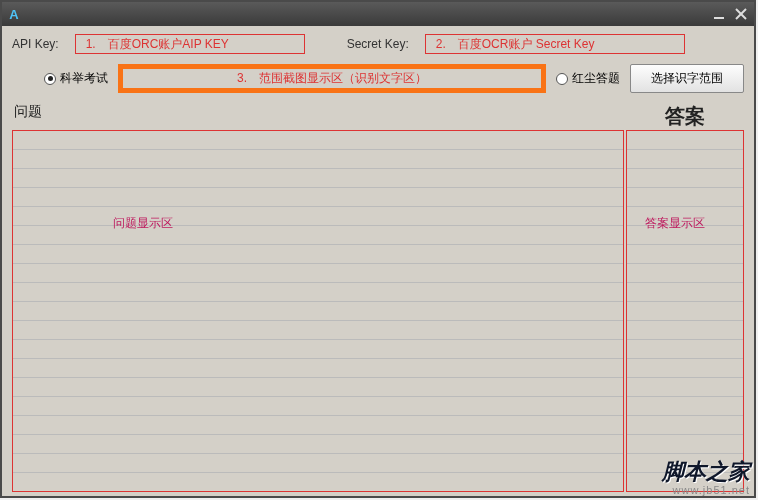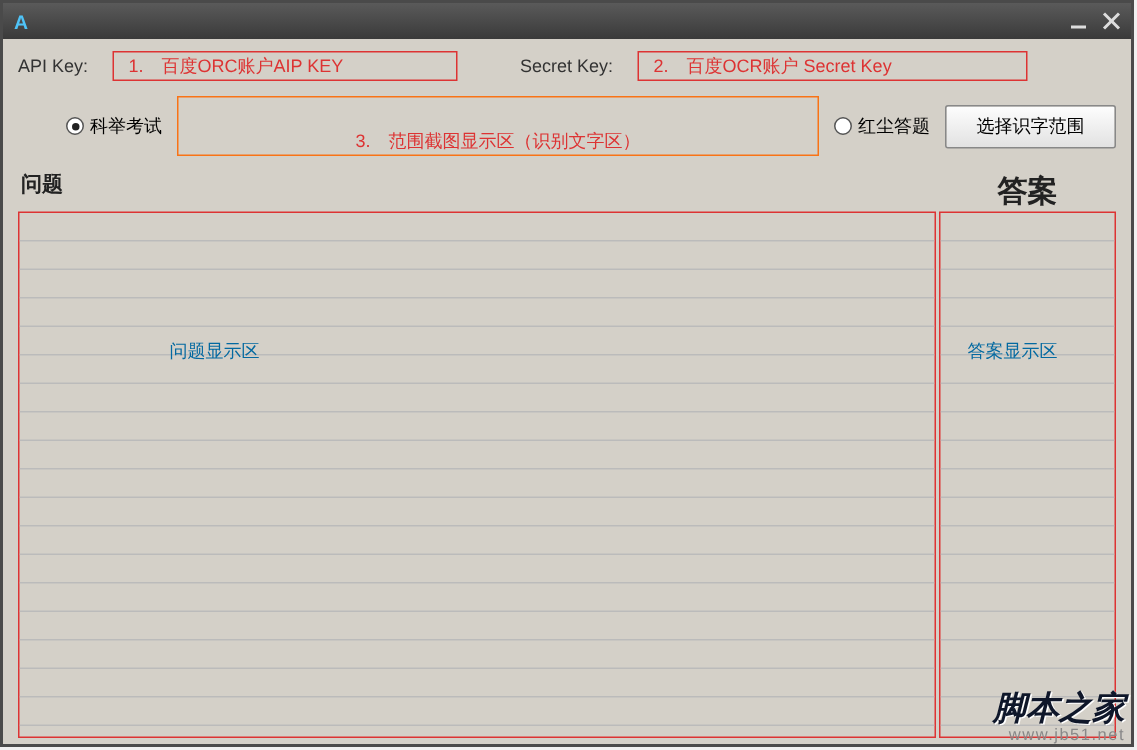--- a/index.html
+++ b/index.html
@@ -97,42 +97,42 @@
   display: flex; align-items: center; justify-content: center;
 }
 .radio.checked::after {
   content: "";
   width: 5px; height: 5px;
   background: #222;
   border-radius: 50%;
 }
 .zone-box {
   flex: 1;
-  border: 1px solid #f97316;
-  height: 40px;
-  display: flex;
-  align-items: flex-end;
+  border: 5px solid #f97316;
+  height: 29px;
+  display: flex;
+  align-items: center;
   justify-content: center;
   color: #d33;
 }
 .btn {
   background: linear-gradient(to bottom, #fdfdfd, #e2e2e2);
   border: 1px solid #888;
   border-radius: 2px;
   padding: 5px 20px;
   font-size: 12px;
   cursor: pointer;
   text-align: right;
 }
 
 .columns-header {
   display: flex;
   margin-top: 2px;
 }
-.col-q-header { flex: 0 0 614px; font-size: 14px; font-weight: bold; color: #222; padding-left: 2px;}
+.col-q-header { flex: 0 0 614px; font-size: 14px; font-weight: normal; color: #222; padding-left: 2px;}
 .col-a-header { flex: 1; font-size: 20px; font-weight: bold; color: #222; text-align: center;}
 
 .columns {
   flex: 1;
   display: flex;
   gap: 2px;
   min-height: 0;
 }
 .col {
   border: 1px solid #d33;
@@ -144,21 +144,21 @@
 .lines {
   position: absolute;
   inset: 0;
 }
 .line {
   height: 19px;
   border-bottom: 1px solid #bbb;
 }
 .area-label {
   position: absolute;
-  color: #0369a1;
+  color: #be185d;
   font-size: 12px;
   top: 84px;
 }
 .col-q .area-label { left: 100px; }
 .col-a .area-label { left: 18px; }
 
 .watermark {
   position: absolute;
   right: 8px;
   bottom: 4px;

